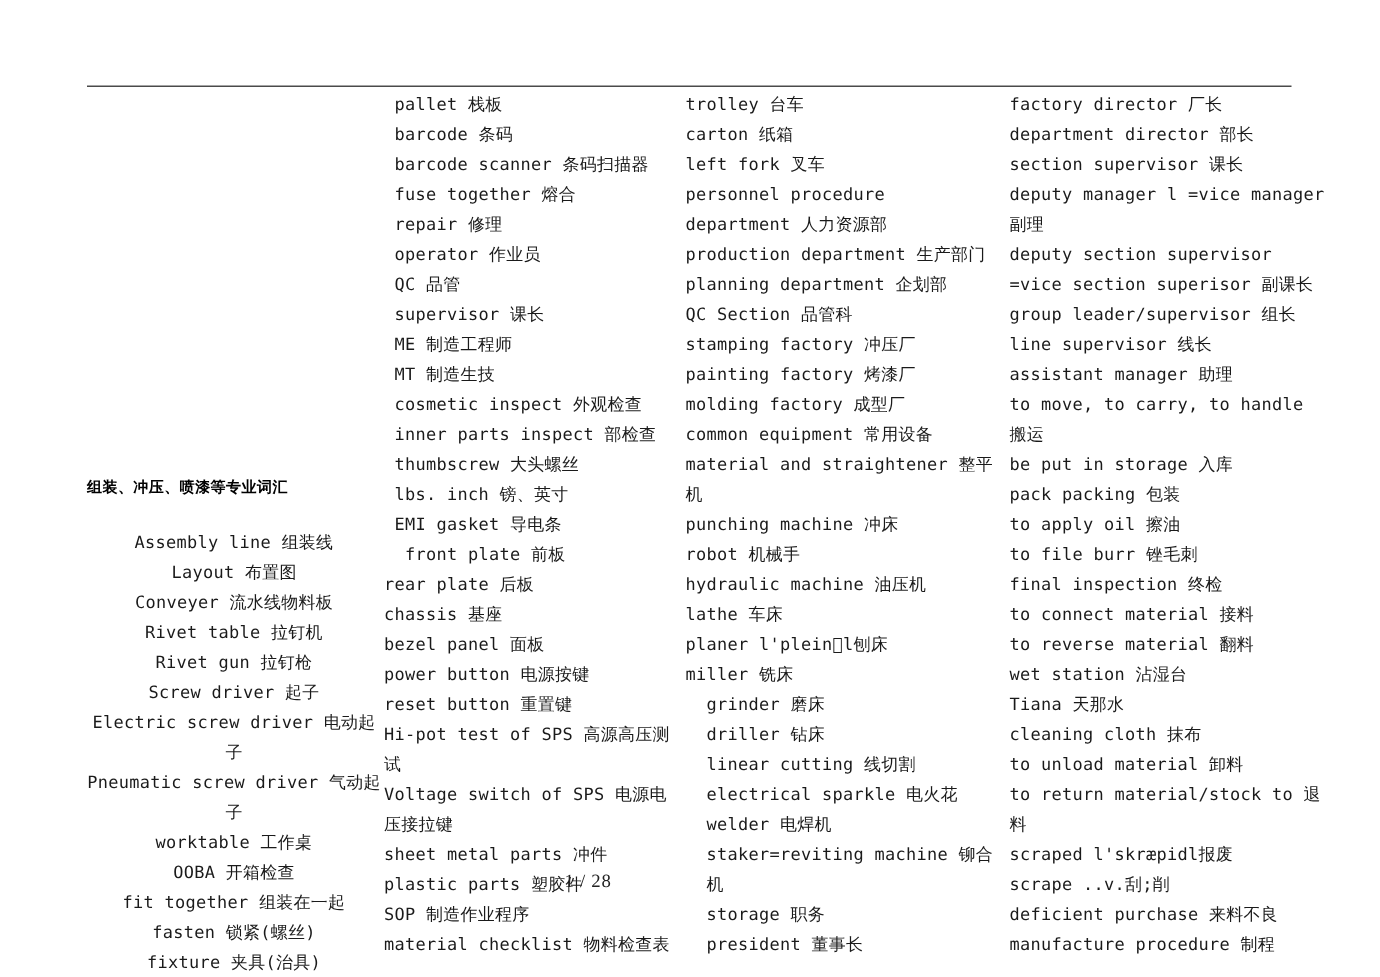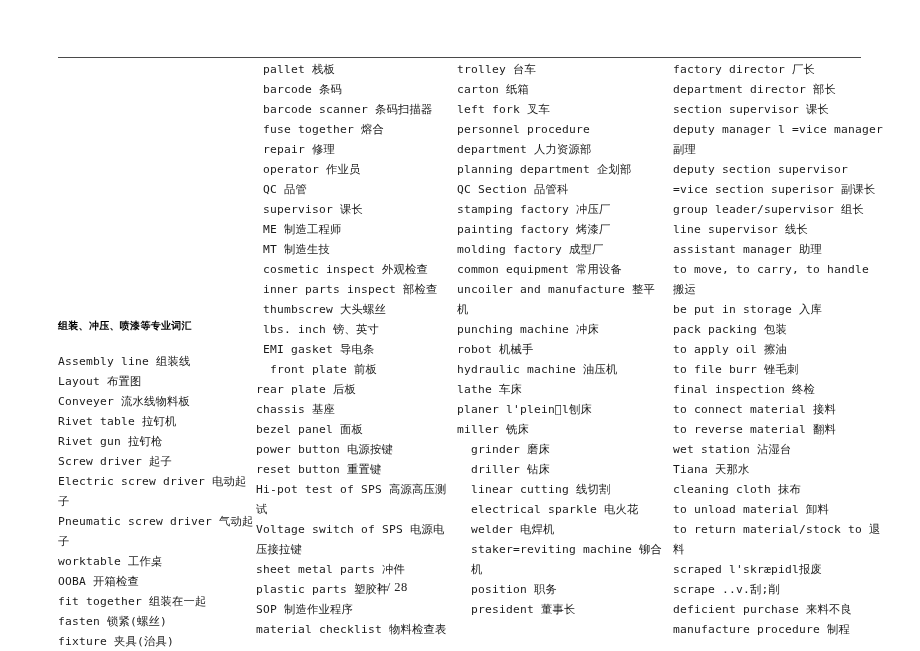--- a/index.html
+++ b/index.html
@@ -73,20 +73,21 @@
     font-family: "DejaVu Sans", "Liberation Sans", sans-serif;
     font-weight: bold;
     font-size: 10px;
     line-height: 20px;
     color: #000000;
     letter-spacing: 0.3px;
   }
 
   #col-1 {
     top: 352px;
+    text-align: center;
   }
 
   .footer {
     position: absolute;
     left: 0;
     top: 580px;
     width: 784px;
     text-align: center;
     font-family: "Liberation Serif", "DejaVu Serif", serif;
     font-size: 12.5px;
@@ -146,40 +147,41 @@
         <div class="entry">sheet metal parts 冲件</div>
         <div class="entry">plastic parts 塑胶件</div>
         <div class="entry">SOP 制造作业程序</div>
         <div class="entry">material checklist 物料检查表</div>
       </div>
     <div class="col" id="col-3">
         <div class="entry">trolley 台车</div>
         <div class="entry">carton 纸箱</div>
         <div class="entry">left fork 叉车</div>
         <div class="entry">personnel procedure department 人力资源部</div>
+        <div class="entry">production department 生产部门</div>
         <div class="entry">planning department 企划部</div>
         <div class="entry">QC Section 品管科</div>
         <div class="entry">stamping factory 冲压厂</div>
         <div class="entry">painting factory 烤漆厂</div>
         <div class="entry">molding factory 成型厂</div>
         <div class="entry">common equipment 常用设备</div>
-        <div class="entry">uncoiler and manufacture 整平机</div>
+        <div class="entry">material and straightener 整平机</div>
         <div class="entry">punching machine 冲床</div>
         <div class="entry">robot 机械手</div>
         <div class="entry">hydraulic machine 油压机</div>
         <div class="entry">lathe 车床</div>
         <div class="entry">planer l'pleinl刨床</div>
         <div class="entry">miller 铣床</div>
         <div class="entry indent">grinder 磨床</div>
         <div class="entry indent">driller 钻床</div>
         <div class="entry indent">linear cutting 线切割</div>
         <div class="entry indent">electrical sparkle 电火花</div>
         <div class="entry indent">welder 电焊机</div>
         <div class="entry indent">staker=reviting machine 铆合机</div>
-        <div class="entry indent">position 职务</div>
+        <div class="entry indent">storage 职务</div>
         <div class="entry indent">president 董事长</div>
       </div>
     <div class="col" id="col-4">
         <div class="entry">factory director 厂长</div>
         <div class="entry">department director 部长</div>
         <div class="entry">section supervisor 课长</div>
         <div class="entry">deputy manager l =vice manager 副理</div>
         <div class="entry">deputy section supervisor =vice section superisor 副课长</div>
         <div class="entry">group leader/supervisor 组长</div>
         <div class="entry">line supervisor 线长</div>

